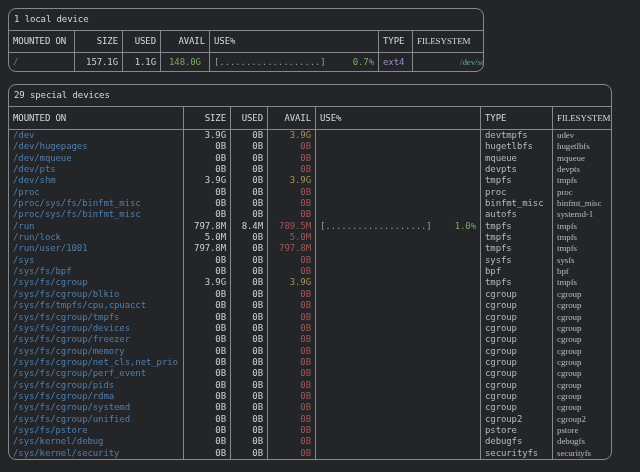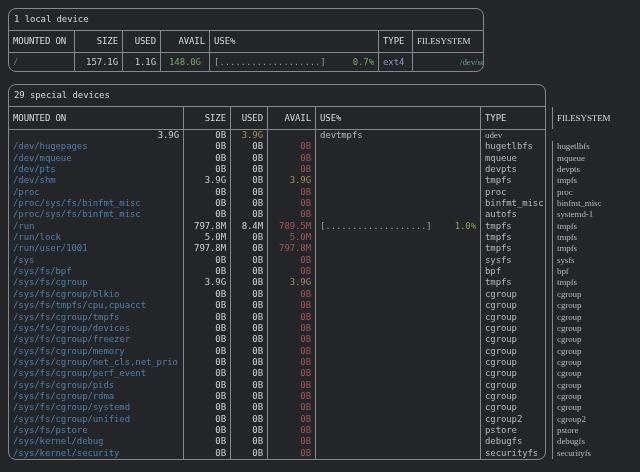--- a/index.html
+++ b/index.html
@@ -8,21 +8,21 @@
     --red:#a25757; --purple:#9b8ec2; --cyan:#64a2a2; --muted:#b4b8c0; --bar-gray:#979ca2;
   }
   html,body{margin:0;padding:0;}
   body{
     width:640px;height:472px;box-sizing:border-box;background:var(--background);
     padding:8px;font-family:"DejaVu Sans Mono", monospace;font-size:9px;
     letter-spacing:-0.1px;color:var(--value-text);overflow:hidden;
   }
   .box{border:1px solid var(--table-border);border-radius:8px;box-sizing:border-box;}
   .t1{width:476px;}
-  .t2{width:538px;margin-top:12px;}
+  .t2{width:604px;margin-top:12px;}
   .title{height:21px;line-height:21px;padding:0 5px;color:var(--header-text);
     border-bottom:1px solid var(--table-border);white-space:pre;}
   .grid{display:grid;}
   .t1 .grid{grid-template-columns:66px 48px 38px 49px 169px 34px 70px;}
   .t2 .grid{grid-template-columns:175px 47px 37px 48px 165px 72px 80px;}
   .header{border-bottom:1px solid var(--table-border);}
   .t1 .header .cell{height:21px;line-height:21px;}
   .t2 .header .cell{height:22px;line-height:22px;}
   .t1 .row .cell{height:18px;line-height:18px;}
   .t2 .row .cell{height:11.35px;line-height:11.35px;}
@@ -74,20 +74,21 @@
       <div class="cell left hdr">MOUNTED ON</div>
       <div class="cell right hdr">SIZE</div>
       <div class="cell right hdr">USED</div>
       <div class="cell right hdr">AVAIL</div>
       <div class="cell center hdr">USE%</div>
       <div class="cell left hdr">TYPE</div>
       <div class="cell left hdr">FILESYSTEM</div>
     </div>
     <div>
         <div class="grid row">
+          <div class="cell left blue">/dev</div>
           <div class="cell right fg">3.9G</div>
           <div class="cell right fg">0B</div>
           <div class="cell right yellow">3.9G</div>
           <div class="cell usecell"><span class="bar"></span><span class="pct green"></span></div>
           <div class="cell left muted">devtmpfs</div>
           <div class="cell left muted">udev</div>
         </div>
         <div class="grid row">
           <div class="cell left blue">/dev/hugepages</div>
           <div class="cell right fg">0B</div>

